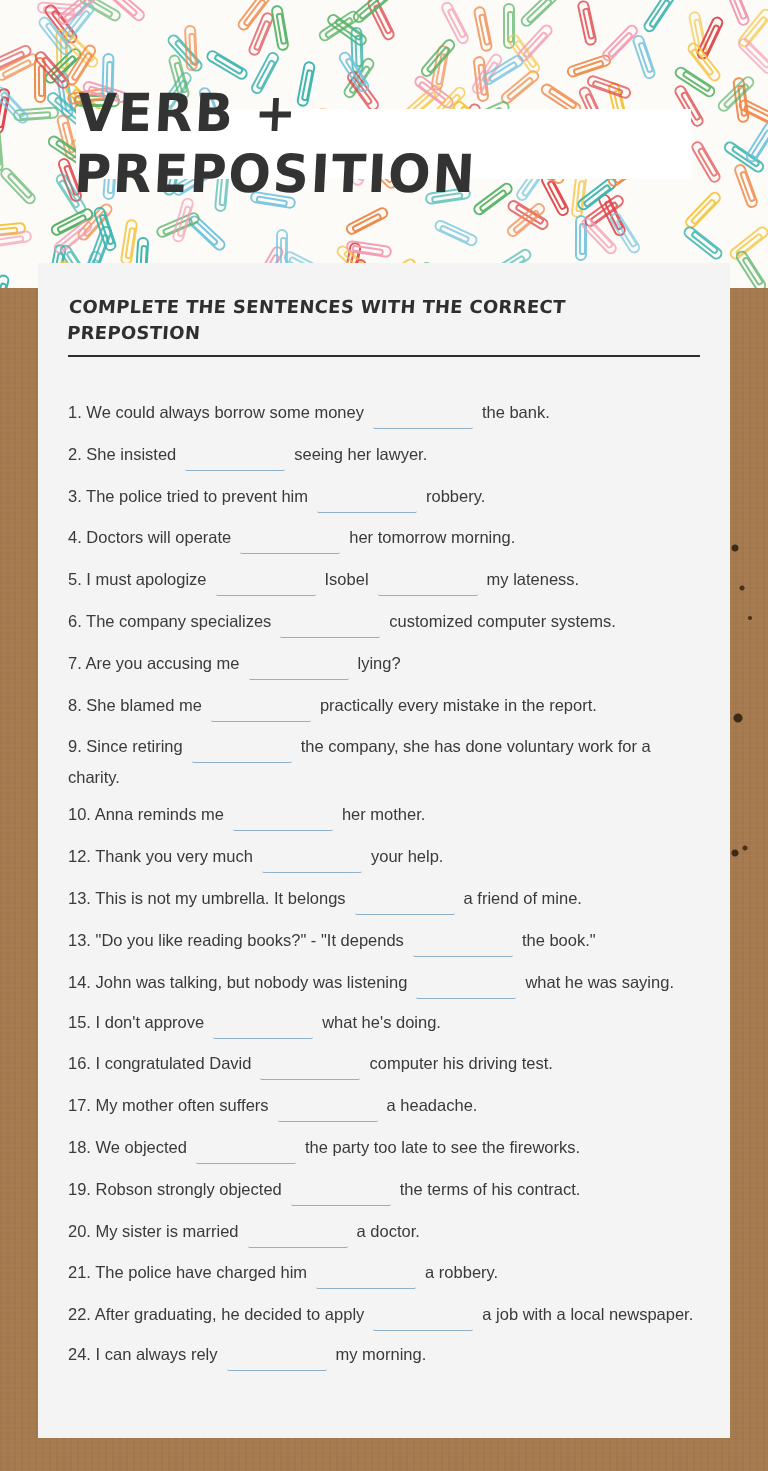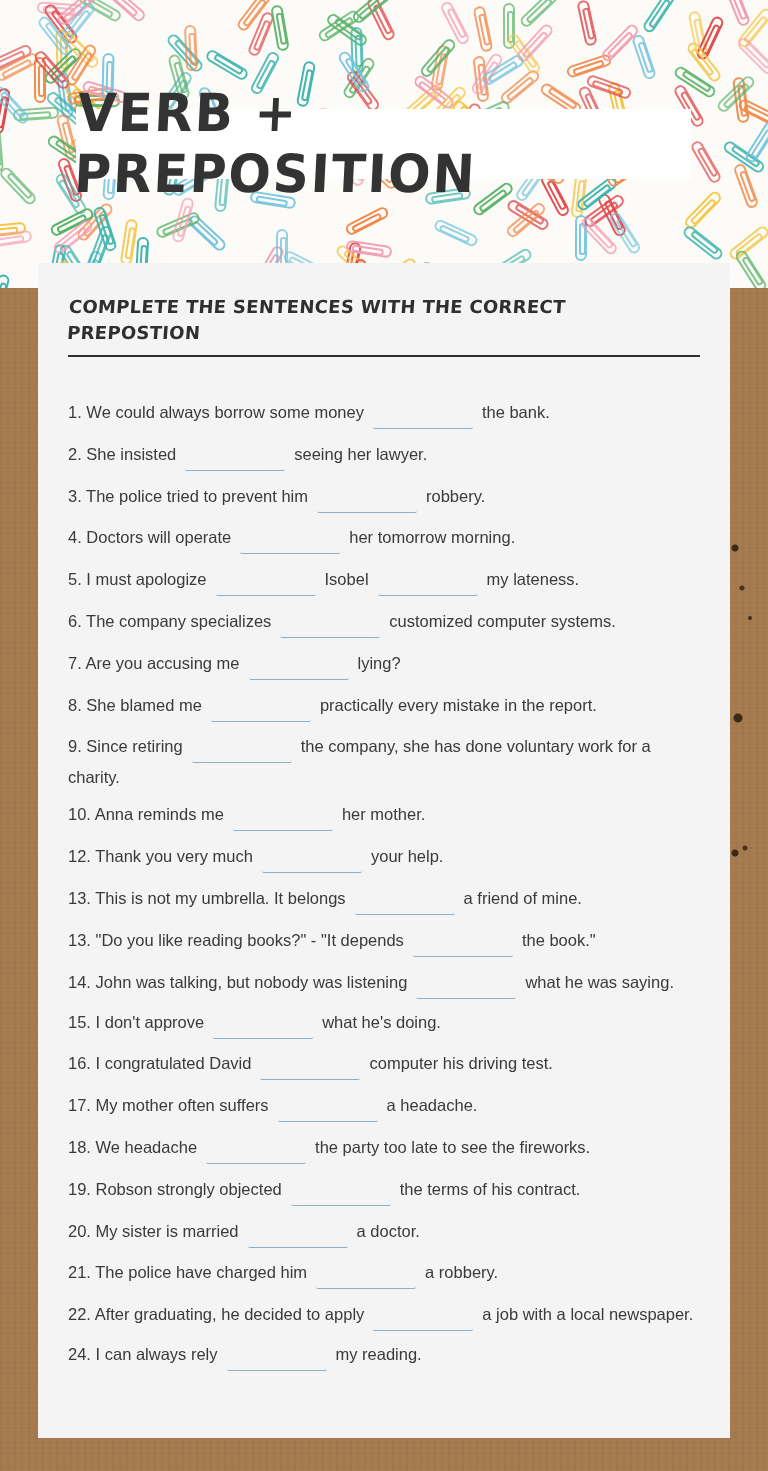--- a/index.html
+++ b/index.html
@@ -304,26 +304,26 @@
     <div class="q"><span>13.</span> <span>"Do you like reading books?" - "It depends</span><input class="blank" style=""><span>the book."</span></div>
 
     <div class="q two-line"><span>14.</span> <span>John was talking, but nobody was listening</span><input class="blank" style=""><span>what he was saying.</span></div>
 
     <div class="q"><span>15.</span> <span>I don't approve</span><input class="blank" style=""><span>what he's doing.</span></div>
 
     <div class="q"><span>16.</span> <span>I congratulated David</span><input class="blank" style=""><span>computer his driving test.</span></div>
 
     <div class="q"><span>17.</span> <span>My mother often suffers</span><input class="blank" style=""><span>a headache.</span></div>
 
-    <div class="q"><span>18.</span> <span>We headache</span><input class="blank" style=""><span>the party too late to see the fireworks.</span></div>
+    <div class="q"><span>18.</span> <span>We objected</span><input class="blank" style=""><span>the party too late to see the fireworks.</span></div>
 
     <div class="q"><span>19.</span> <span>Robson strongly objected</span><input class="blank" style=""><span>the terms of his contract.</span></div>
 
     <div class="q"><span>20.</span> <span>My sister is married</span><input class="blank" style=""><span>a doctor.</span></div>
 
     <div class="q"><span>21.</span> <span>The police have charged him</span><input class="blank" style=""><span>a robbery.</span></div>
 
     <div class="q two-line"><span>22.</span> <span>After graduating, he decided to apply</span><input class="blank" style=""><span>a job with a local newspaper.</span></div>
 
 
-    <div class="q"><span>24.</span> <span>I can always rely</span><input class="blank" style=""><span>my reading.</span></div>
+    <div class="q"><span>24.</span> <span>I can always rely</span><input class="blank" style=""><span>my morning.</span></div>
   </div>
 </div>
 
 </body></html>

